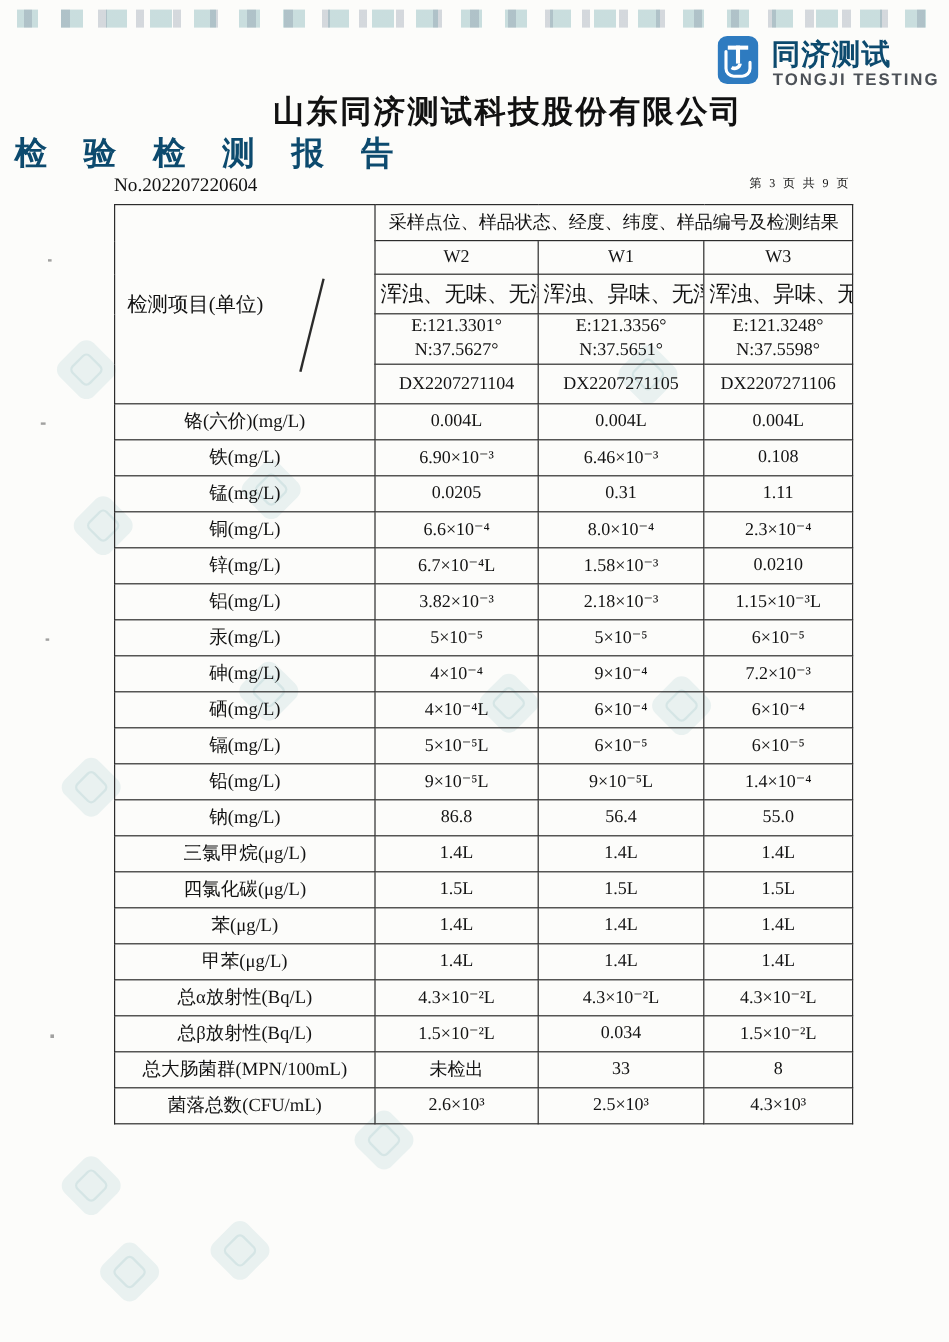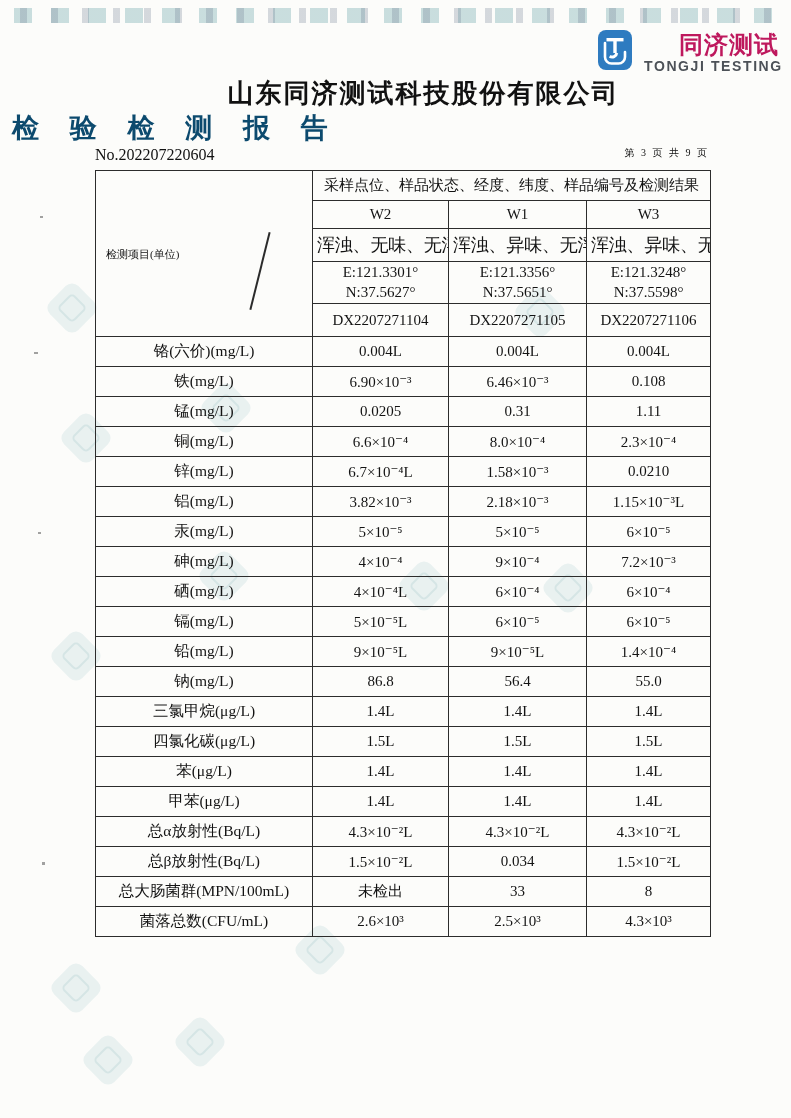--- a/index.html
+++ b/index.html
@@ -26,21 +26,21 @@
   }
   .wm::after{
     content:"";position:absolute;left:9px;top:9px;right:9px;bottom:9px;
     border:2px solid rgba(72,152,158,.12);border-radius:5px;
   }
   .speck{position:absolute;background:#555;opacity:.55;}
   
   .logo-wrap{position:absolute;left:598px;top:27px;width:160px;height:46px;}
   .logo-box{position:absolute;left:0;top:3px;width:34px;height:40px;}
   .logo-cn{position:absolute;left:45px;top:2px;font-family:"Liberation Sans","DejaVu Sans",sans-serif;
-    font-size:24px;font-weight:600;color:#be185d;letter-spacing:1px;white-space:nowrap;margin-left:36px;}
+    font-size:24px;font-weight:600;color:#0c4a6e;letter-spacing:1px;white-space:nowrap;}
   .logo-en{position:absolute;left:46px;top:31px;font-family:"Liberation Sans","DejaVu Sans",sans-serif;
     font-size:14px;font-weight:700;color:#4c5157;letter-spacing:1.6px;white-space:nowrap;}
   
   .company-title{
     position:absolute;left:0;top:76px;width:100%;text-align:center;
     font-size:26px;font-weight:700;letter-spacing:2px;color:#111;padding-left:28px;
   }
   .report-title{
     position:absolute;left:0;top:110px;width:100%;text-align:left;
     font-size:27px;font-weight:700;letter-spacing:12px;color:#0c4a6e;text-indent:12px;
@@ -52,21 +52,21 @@
     position:absolute;left:95px;top:170px;width:615px;
     border-collapse:collapse;table-layout:fixed;
     font-size:15px;color:#131313;
   }
   table.report td{
     border:1px solid #2c2c2c;
     padding:0 4px;text-align:center;vertical-align:middle;
     overflow:hidden;white-space:nowrap;
   }
   td.corner{position:relative;}
-  .corner-label{position:absolute;left:10px;top:50%;transform:translateY(-50%);font-size:11px;}
+  .corner-label{position:absolute;left:10px;top:50%;transform:translateY(-50%);font-size:17px;}
   .slash{
     position:absolute;left:163px;top:60px;width:1.6px;height:80px;
     background:#2b2b2b;transform:rotate(14deg);
   }
   tr.h-span td{height:29px;}
   tr.h-point td{height:27px;}
   tr.h-state td{height:32px;font-size:18px;letter-spacing:-0.2px;}
   tr.h-coord td{height:41px;line-height:1.3;}
   tr.h-id td{height:32px;}
   tr.data td{height:29px;}

